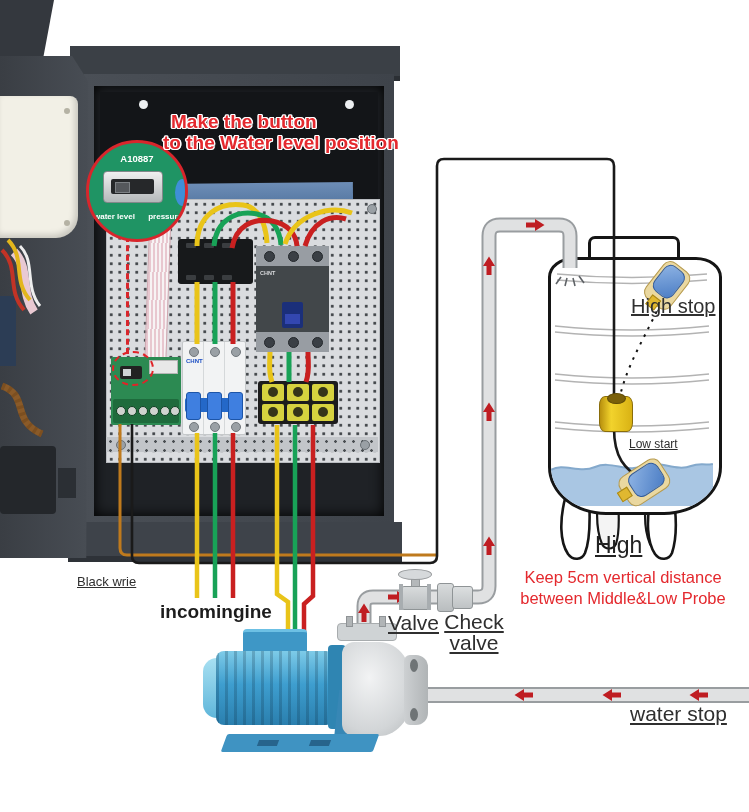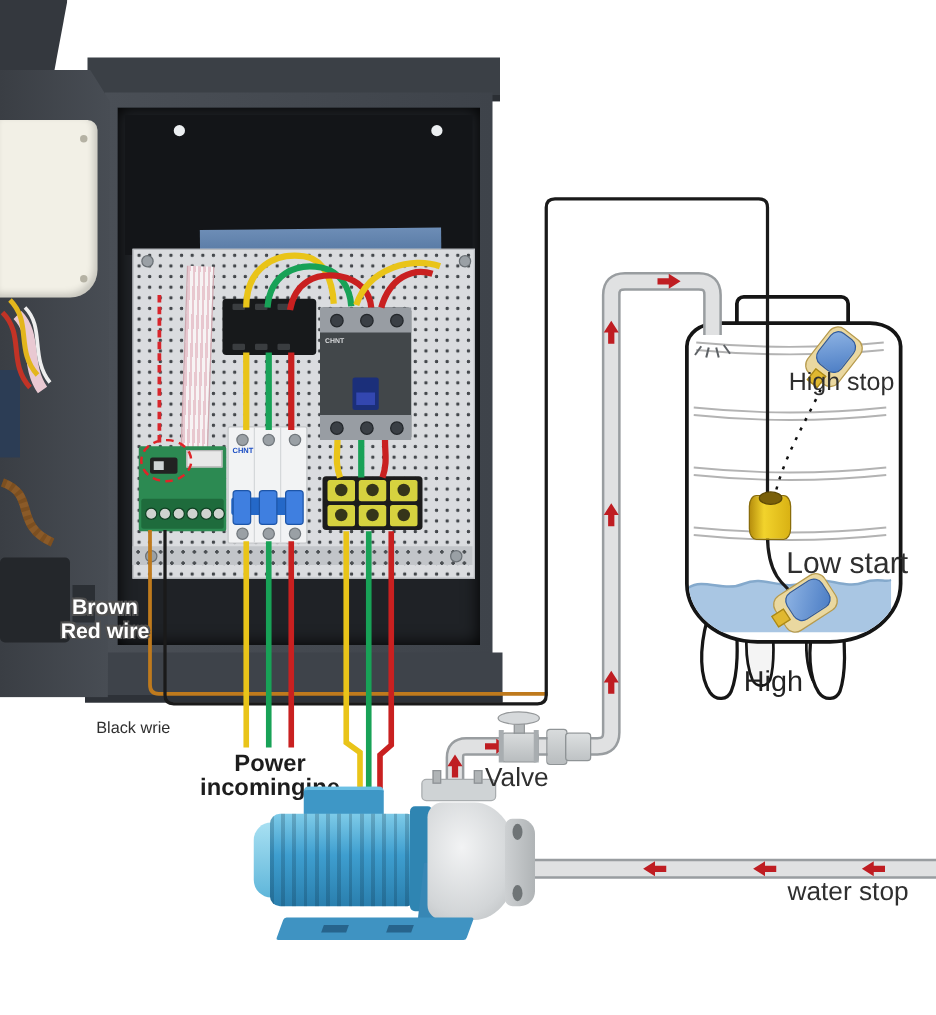--- a/index.html
+++ b/index.html
@@ -118,34 +118,34 @@
   .tank-body{left:548px;top:257px;width:168px;height:252px;background:#fff;border:3px solid #151515;
     border-radius:26px 26px 58px 58px / 20px 20px 48px 48px;overflow:hidden;z-index:2;}
   .float{z-index:4;}
   .float .shell{position:absolute;left:0;top:0;width:100%;height:100%;background:var(--float-trim,#ead8a0);border:1.5px solid #b79b4e;border-radius:9px;}
   .float .pill{position:absolute;background:linear-gradient(135deg,#8fb4e4,var(--float-blue,#4a7cc4));border:1px solid #2f5globalThis;border:1px solid #2f5a9e;border-radius:8px;}
   .yellow-float{left:599px;top:396px;width:32px;height:34px;z-index:4;
     background:linear-gradient(90deg,#b8900e,#f2d32c 35%,#d9b214);border:1px solid #8a6d0a;border-radius:6px/9px;}
   .yellow-float i{position:absolute;left:7px;top:-4px;width:17px;height:9px;background:#7a600a;border:1px solid #5f4a06;border-radius:50%;display:block;}
 
   
-  .lbl{position:absolute;color:#2f2f2f;z-index:7;}
+  .lbl{position:absolute;color:#2f2f2f;z-index:7;text-decoration:underline;}
   .red-note{left:163px;top:111px;color:var(--annotation-red,#e4292e);font-size:19px;line-height:21px;font-weight:800;z-index:7;
     text-shadow:-1px -1px 0 #fff,1px -1px 0 #fff,-1px 1px 0 #fff,1px 1px 0 #fff,0 -1.4px 0 #fff,0 1.4px 0 #fff,-1.4px 0 0 #fff,1.4px 0 0 #fff;}
   .red-note .l1{padding-left:8px;}
   .outline-label{left:34px;top:477px;width:100px;text-align:center;color:#fff;font-size:17px;line-height:18.5px;font-weight:bold;z-index:7;
     text-shadow:-1.4px -1.4px 0 #4f4f4f,1.4px -1.4px 0 #4f4f4f,-1.4px 1.4px 0 #4f4f4f,1.4px 1.4px 0 #4f4f4f;}
   .black-wire-lbl{left:77px;top:574px;font-size:13px;}
   .power-lbl{left:150px;top:602px;width:132px;text-align:center;font-size:19px;line-height:19px;font-weight:bold;color:#1d1d1d;}
   .valve-lbl{left:388px;top:611px;font-size:21px;}
   .check-lbl{left:443px;top:611px;width:62px;text-align:center;font-size:21px;line-height:21px;}
   .inlet-lbl{left:630px;top:702px;font-size:21px;}
   .tank-lbl{left:595px;top:532px;font-size:23px;color:#222;}
   .highstop-lbl{left:631px;top:295px;font-size:20px;}
-  .lowstart-lbl{left:629px;top:437px;font-size:24px;}
+  .lowstart-lbl{left:629px;top:437px;font-size:12px;}
   .dist-note{left:498px;top:567px;width:250px;text-align:center;color:var(--annotation-red,#e4292e);font-size:16.5px;line-height:20.5px;z-index:7;}
 </style>
 </head>
 <body>
 
 <div id="canvas">
 
   <svg class="layer" style="z-index:1">
     <path d="M598,500 C596,518 597,532 602,544 C605,550 613,550 616,544 C620,532 619,514 618,500 Z" fill="#f4f4f4" stroke="#161616" stroke-width="2.2"></path>
     <path d="M646,502 C644,518 645,532 650,544 C653,550 661,550 664,544 C668,532 667,514 666,502 Z" fill="#f4f4f4" stroke="#161616" stroke-width="2.2"></path>
@@ -376,35 +376,52 @@
   </div>
 
   <div class="abs valve-stem"></div>
   <div class="abs valve-handle"></div>
   <div class="abs valve-body"></div>
   <div class="abs valve-flange" style="left:399px;top:584px;"></div>
   <div class="abs valve-flange" style="left:427px;top:584px;"></div>
   <div class="abs check-a"></div>
   <div class="abs check-b"></div>
 
-
-
-  <div class="abs outline-label">
-    <div>Brown</div>
-    <div>Red wire</div>
-  </div>
+  <div class="abs callout">
+    <span class="callout-model">A10887</span>
+    <span class="callout-switch">
+      <span class="slot"></span>
+        <span class="knob"></span>
+    </span>
+    <span class="callout-lbl" style="left:5px;">water level</span>
+    <span class="callout-lbl" style="right:3px;">pressure</span>
+    <span class="callout-blue"></span>
+  </div>
+
+  <div class="abs red-note">
+    <div class="l1">Make the button</div>
+    <div>to the Water level position</div>
+  </div>
+
 
   <div class="lbl black-wire-lbl">Black wrie</div>
 
   <div class="abs power-lbl">
-    <div>Power</div>
     <div>incomingine</div>
   </div>
 
   <div class="lbl valve-lbl">Valve</div>
+  <div class="abs check-lbl lbl">
+    <div>Check</div>
+    <div>valve</div>
+  </div>
 
   <div class="lbl inlet-lbl">water stop</div>
   <div class="lbl tank-lbl">High</div>
   <div class="lbl highstop-lbl">High stop</div>
   <div class="lbl lowstart-lbl">Low start</div>
 
+  <div class="abs dist-note">
+    <div>Keep 5cm vertical distance</div>
+    <div>between Middle&amp;Low Probe</div>
+  </div>
 
 </div>
 
 </body></html>

